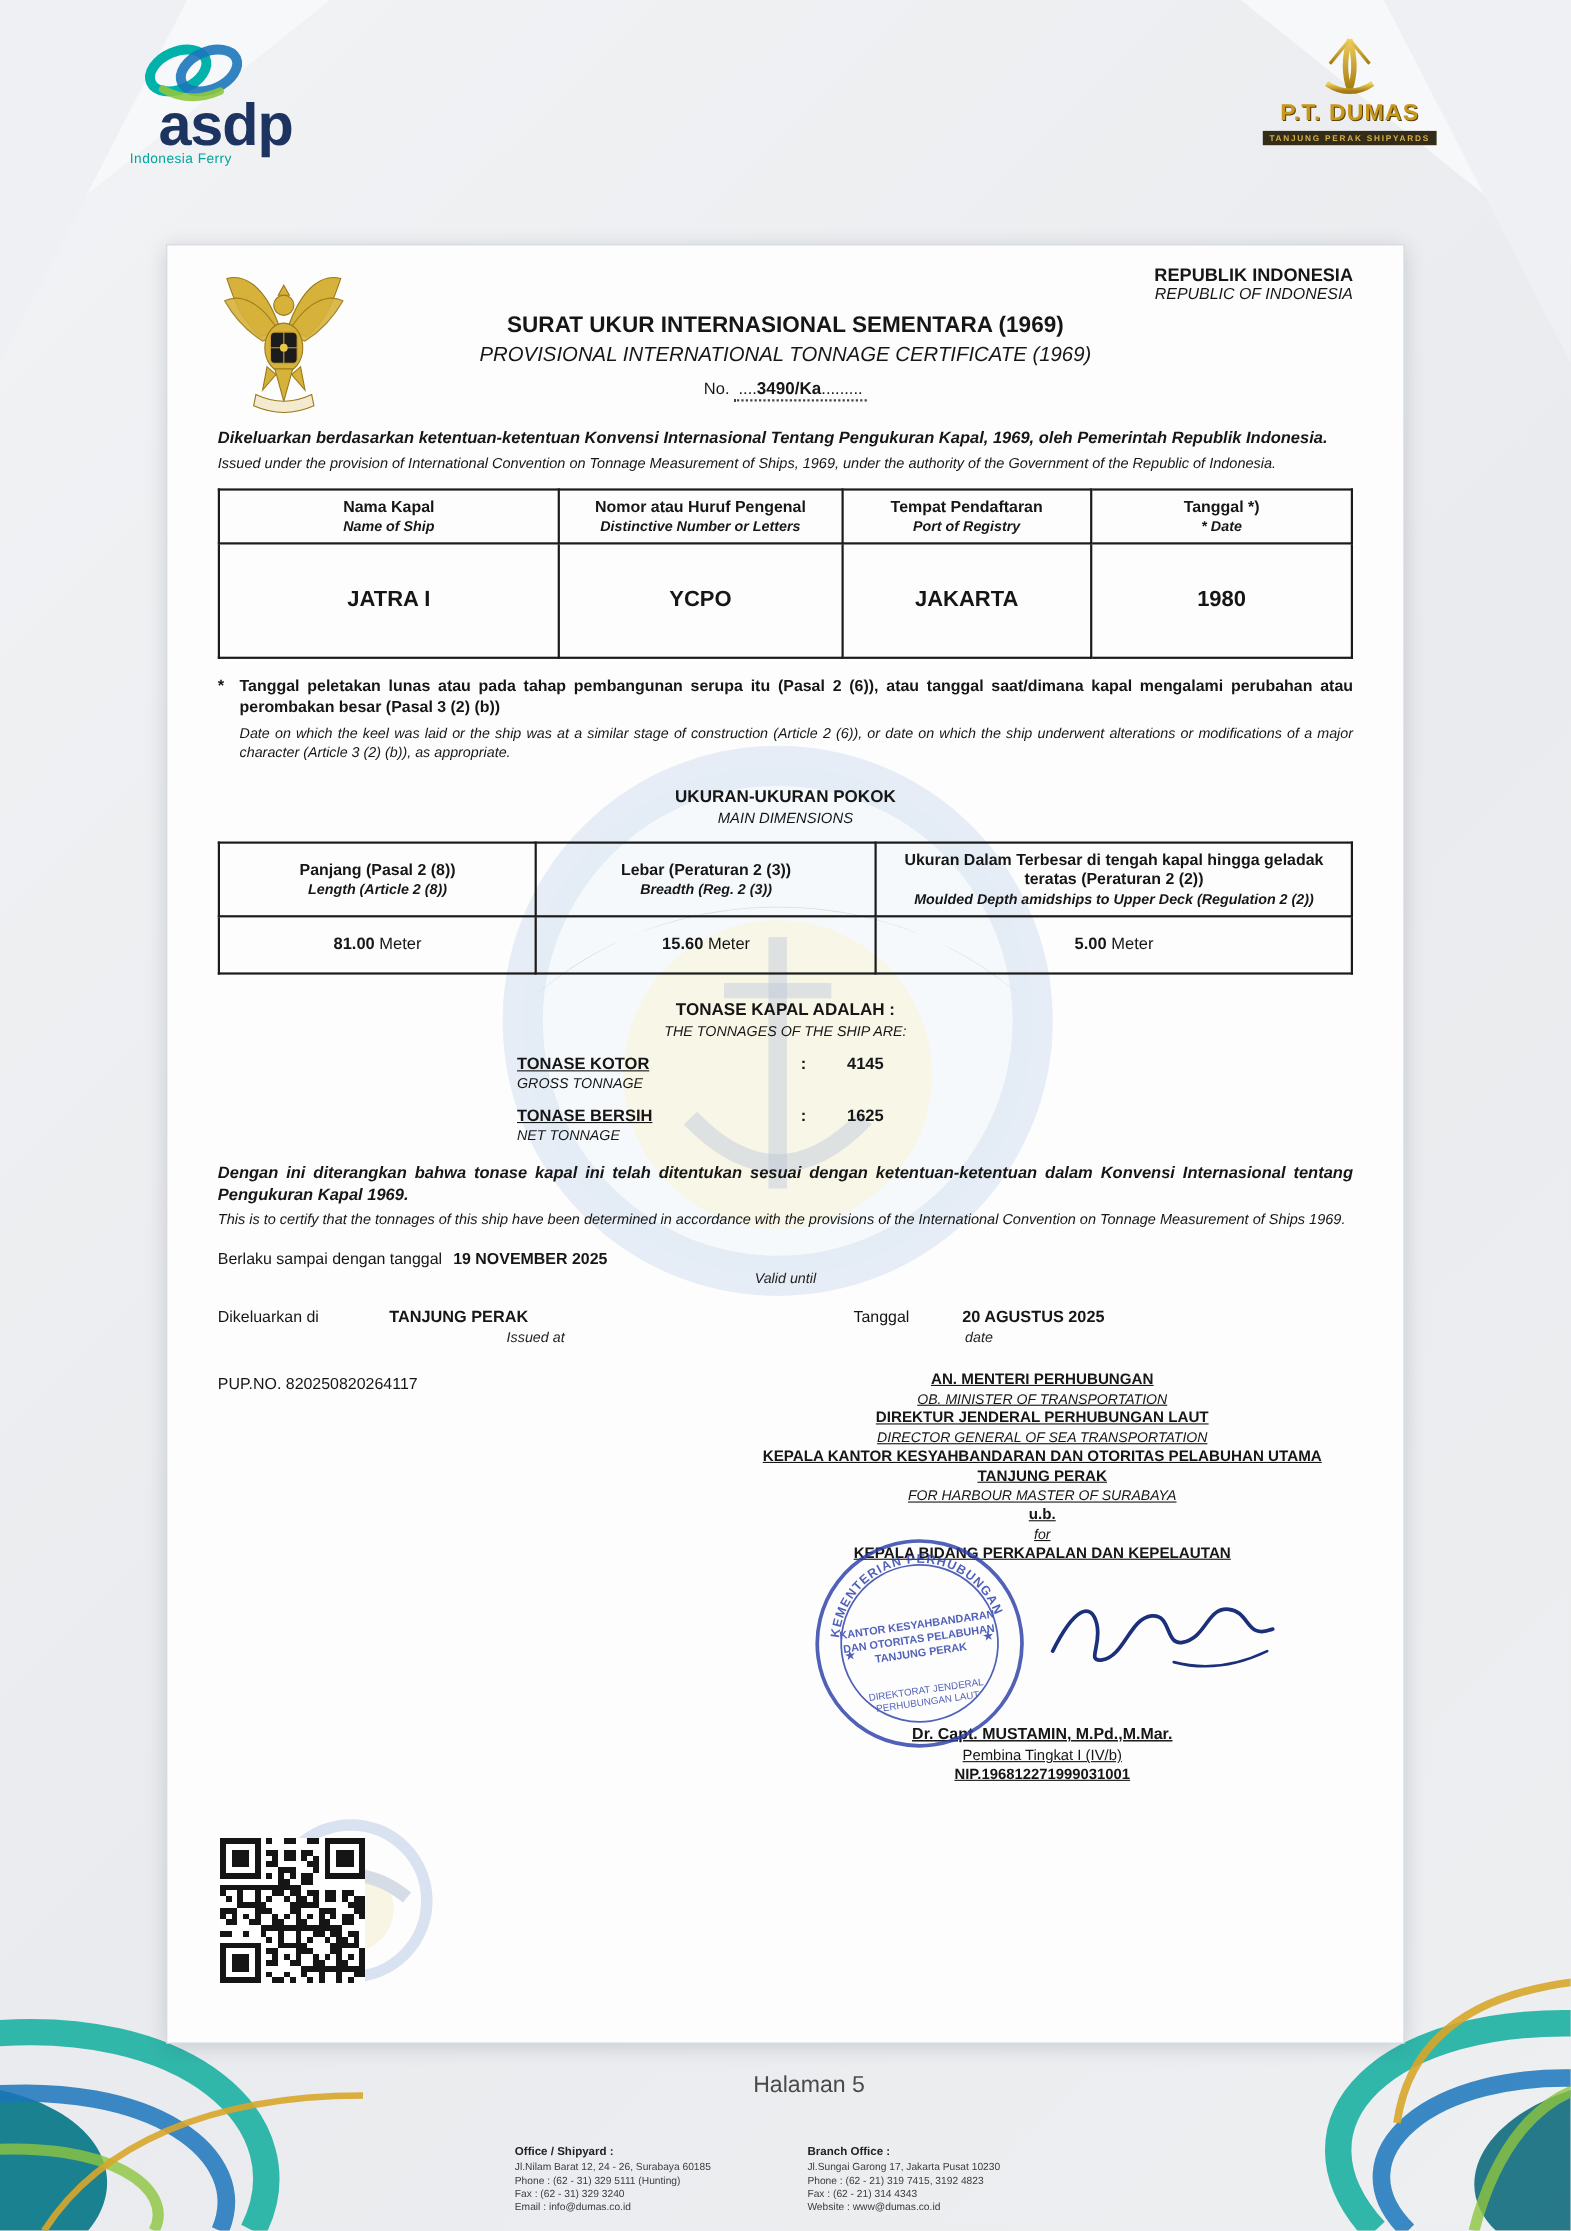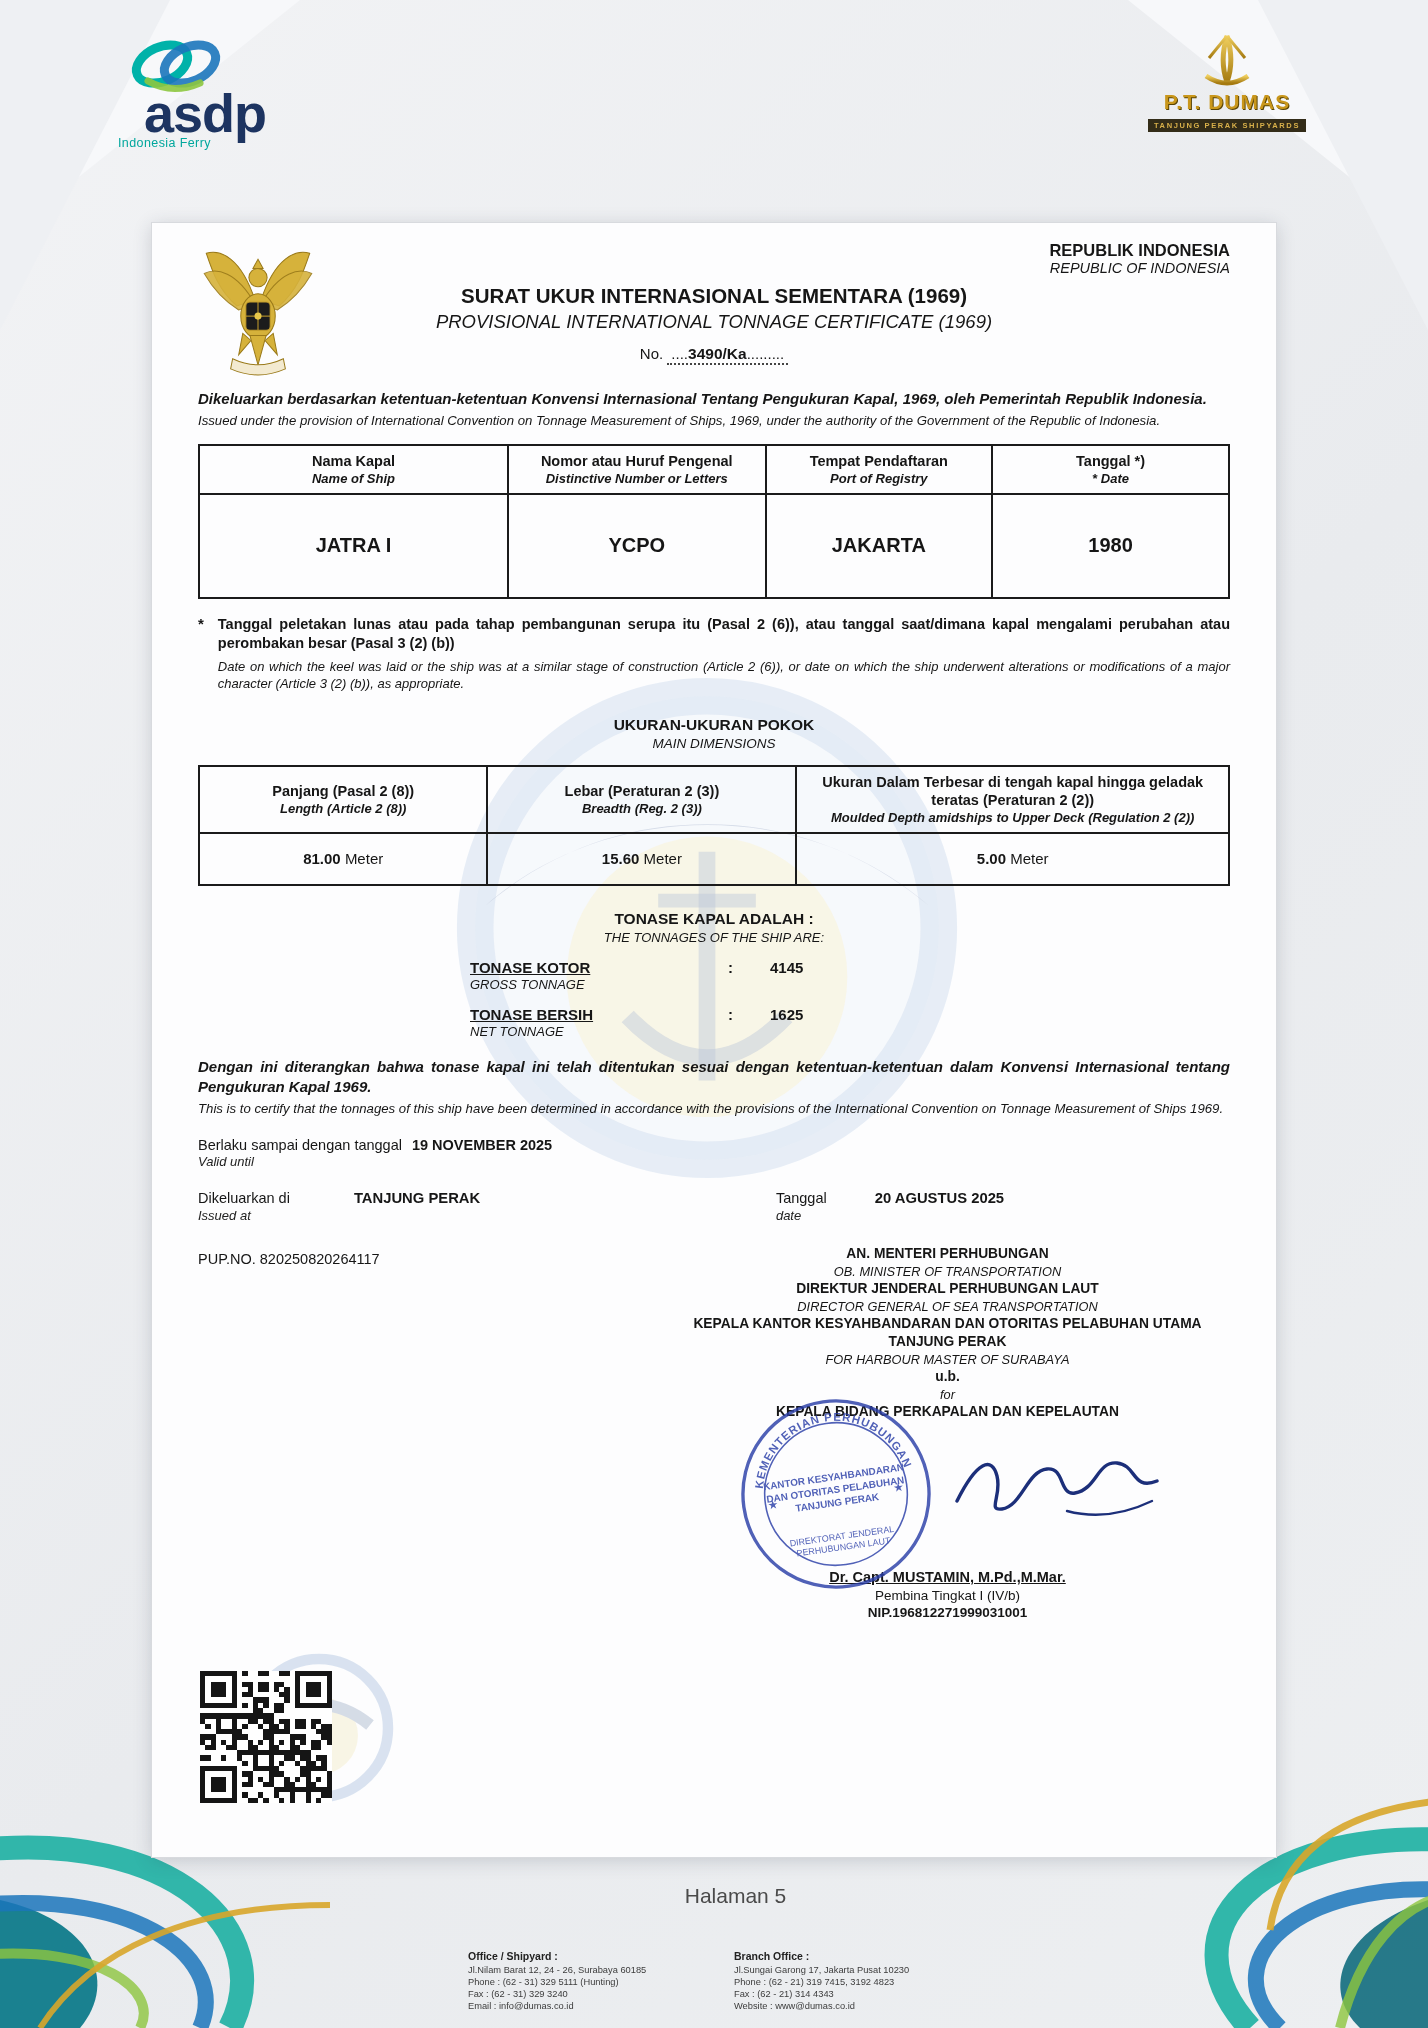--- a/index.html
+++ b/index.html
@@ -58,31 +58,31 @@
 
   .ton-row { display:flex; align-items:flex-start; margin:14px 0 6px 272px; }
   .ton-label { width:258px; }
   .ton-id { font-weight:bold; text-decoration:underline; font-size:15px; }
   .ton-en { font-style:italic; font-size:13px; margin-top:1px; }
   .ton-colon { width:42px; font-weight:bold; font-size:15px; }
   .ton-val { font-weight:bold; font-size:15px; }
 
   .line-valid { margin-top:20px; font-size:14.5px; }
   .line-valid b { margin-left:10px; }
-  .en-sub { font-style:italic; font-size:13px; color:#222; margin-top:1px; }
+  .en-sub { font-style:italic; font-size:13px; color:#222; margin-top:1px;text-align:center; }
 
   .issue-row { display:flex; margin-top:20px; }
   .issue-left { width:56%; }
   .iv { font-weight:bold; margin-left:64px; font-size:14.8px; }
   .iv2 { font-weight:bold; margin-left:48px; font-size:14.8px; }
   .ilabel { font-size:14.5px; }
 
   .bottom-row { display:flex; margin-top:22px; align-items:flex-start; }
   .pup { flex:1; font-size:14.5px; padding-top:6px; }
-  .sig { width:545px; text-align:center; position:relative; margin-right:10px; }
+  .sig { width:545px; text-align:center; position:relative; margin-right:10px;text-decoration:underline; }
   .sl-b { font-weight:bold; font-size:13.8px; line-height:18px; }
   .sl-i { font-style:italic; font-size:12.8px; line-height:17px; }
   .sig-spacer { height:148px; }
   .sig-name { font-weight:bold; font-size:14.5px; text-decoration:underline; }
   .sig-rank { font-size:13.5px; margin-top:3px; }
   .sig-nip { font-size:13.5px; font-weight:bold; margin-top:2px; }
   .stamp { position:absolute; left:62px; top:150px; width:198px; height:198px;
            transform:rotate(-8deg); opacity:.82; z-index:2; }
   .signature { position:absolute; left:272px; top:196px; z-index:3; }
 

